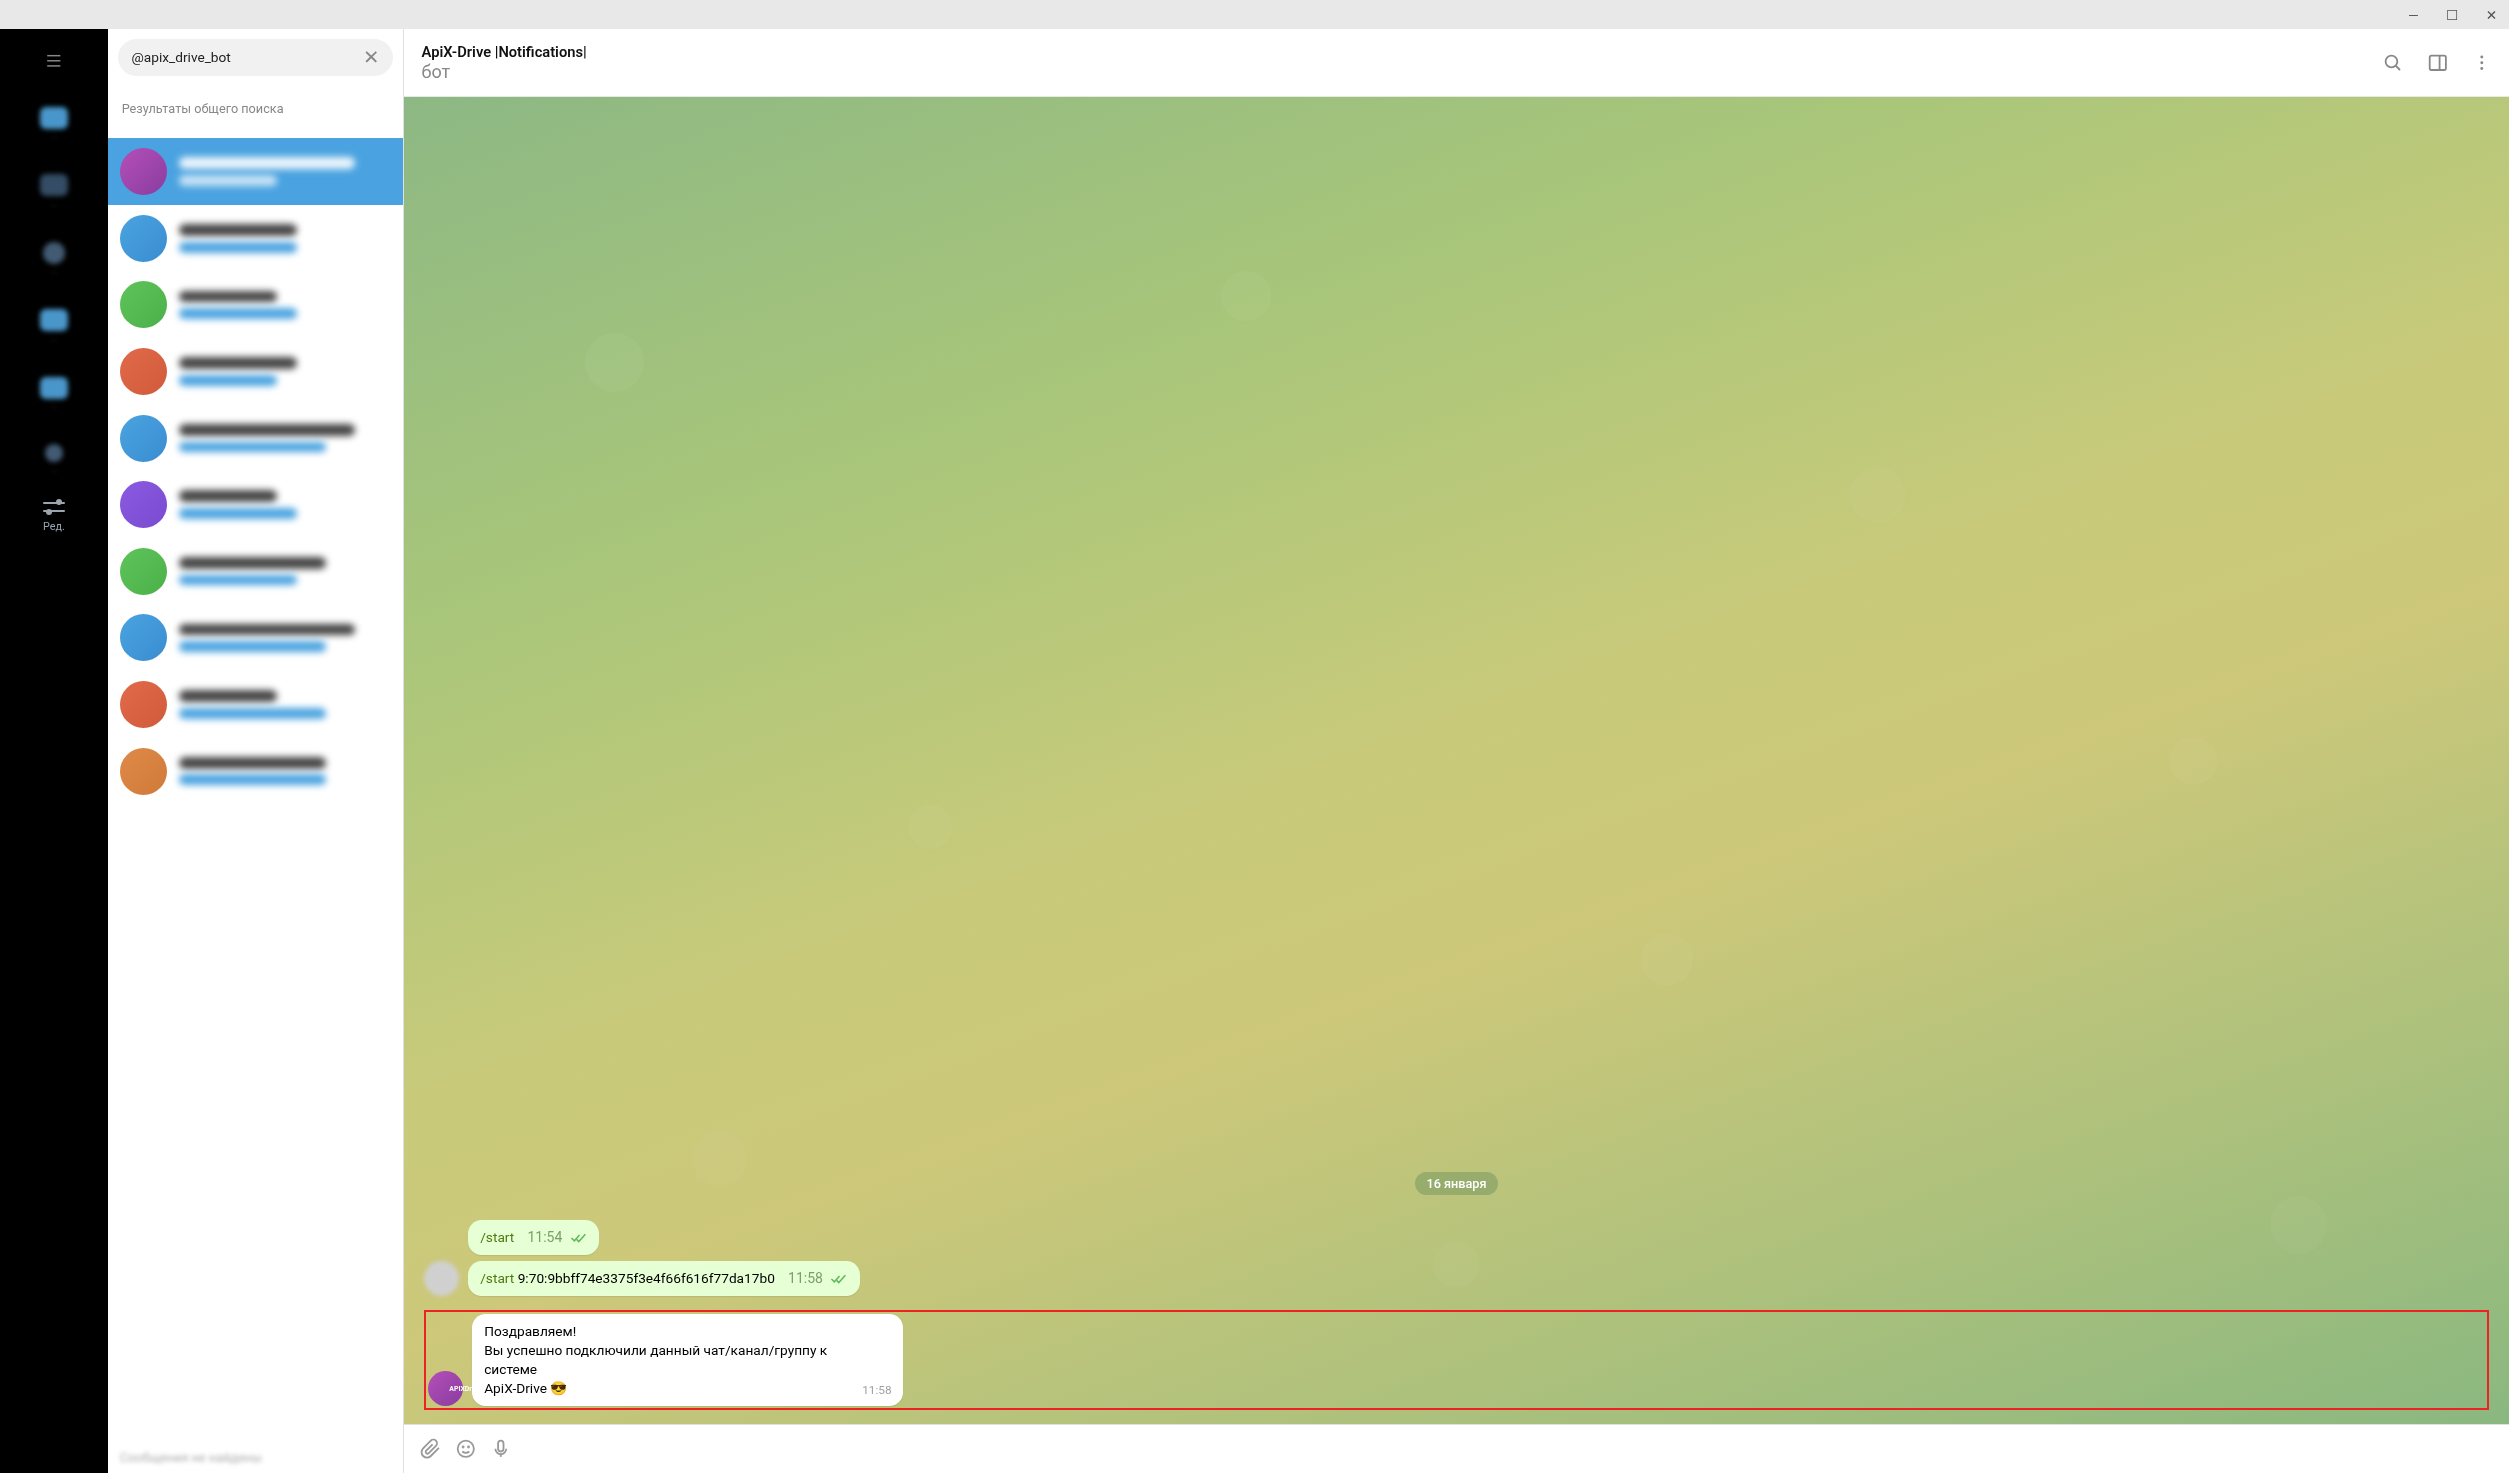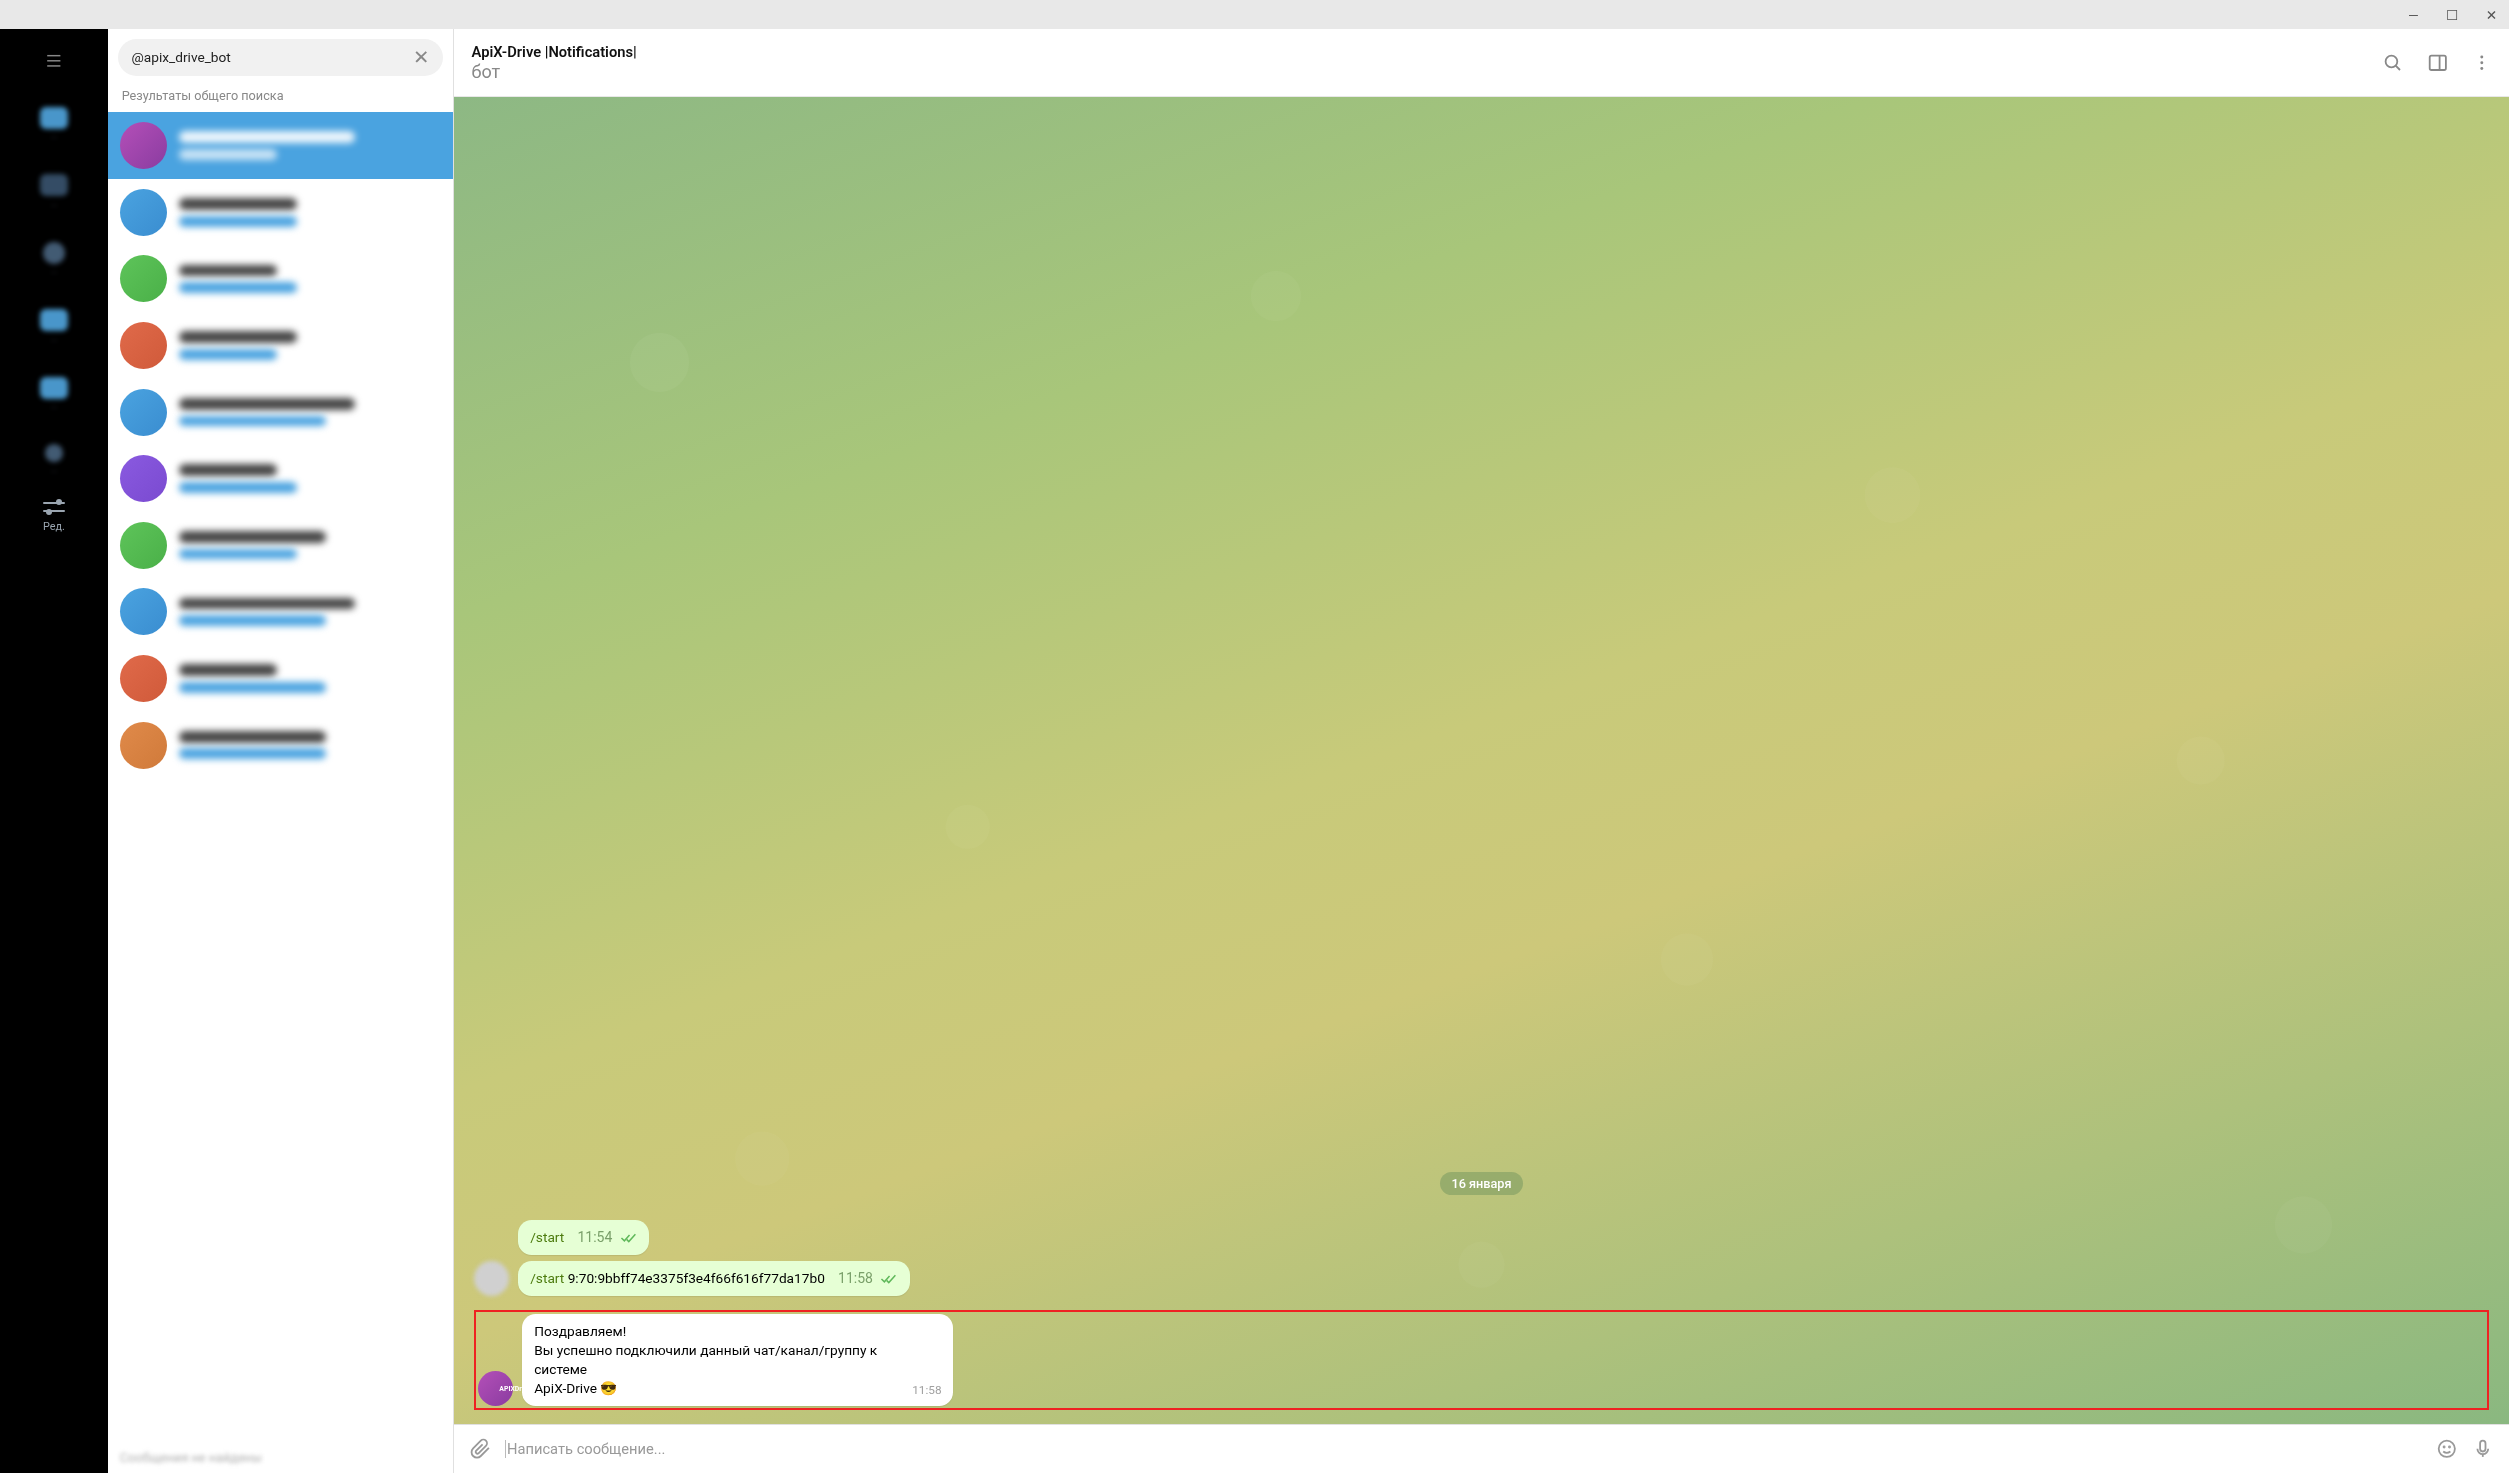--- a/index.html
+++ b/index.html
@@ -27,21 +27,21 @@
 .rail-edit .sliders { width: 21.6px; height: 13.7px; position: relative; }
 .rail-edit .sliders::before, .rail-edit .sliders::after { content: ''; position: absolute; left: 0; right: 0; height: 2px; background: #9aa5b0; border-radius: 2px; }
 .rail-edit .sliders::before { top: 2px; }
 .rail-edit .sliders::after { bottom: 2px; }
 .rail-edit .dot1, .rail-edit .dot2 { position: absolute; width: 5.9px; height: 5.9px; border-radius: 50%; background: #9aa5b0; }
 .rail-edit .dot1 { top: -1px; right: 2.9px; }
 .rail-edit .dot2 { bottom: -1px; left: 2.9px; }
 .rail-edit-label { font-size: 10.8px; color: #9aa5b0; }
 
 
-.chatlist-col { width: 346px; border-right: 1px solid #e0e0e0; display: flex; flex-direction: column; background: #fff; }
+.chatlist-col { width: 296px; border-right: 1px solid #e0e0e0; display: flex; flex-direction: column; background: #fff; gap: 13px; }
 .search-wrap { padding: 9.8px 9.8px 11.8px; }
 .search { background: #f1f1f1; border-radius: 19.6px; height: 37px; display: flex; align-items: center; padding: 0 13.7px; gap: 7.8px; }
 .search input { flex: 1; border: none; background: transparent; font-size: 13.7px; color: #222; outline: none; }
 .search .clear { color: #888; font-size: 19.6px; cursor: pointer; line-height: 1; }
 .search-results-label { font-size: 12.7px; color: #888; padding: 0 13.7px 9.8px; }
 
 .chat-rows { flex: 1; overflow: hidden; position: relative; }
 .chat-row { display: flex; align-items: center; gap: 11.8px; padding: 9.8px 11.8px; cursor: pointer; }
 .chat-row.selected { background: #4aa3e0; }
 .chat-row.selected .blur-line { background: rgba(255,255,255,0.9); }
@@ -334,21 +334,20 @@
 
       </div>
     </div>
 
     <div class="composer">
       <span class="cicon">
           <svg viewBox="0 0 24 24" fill="none" stroke="currentColor" stroke-width="2">
             <path d="M21 11 L12 20 a6 6 0 0 1 -8.5 -8.5 L12 3 a4 4 0 0 1 5.7 5.7 L9.5 17 a2 2 0 0 1 -2.8 -2.8 L14 7"></path>
           </svg>
         </span>
-      <input type="text" placeholder="Написать сообщение..." style="">
       <span class="cicon">
           <svg viewBox="0 0 24 24" fill="none" stroke="currentColor" stroke-width="2">
             <circle cx="12" cy="12" r="9"></circle>
             <circle cx="9" cy="10" r="0.6" fill="currentColor"></circle>
             <circle cx="15" cy="10" r="0.6" fill="currentColor"></circle>
             <path d="M8 15 q4 3 8 0"></path>
           </svg>
         </span>
       <span class="cicon">
           <svg viewBox="0 0 24 24" fill="none" stroke="currentColor" stroke-width="2">

